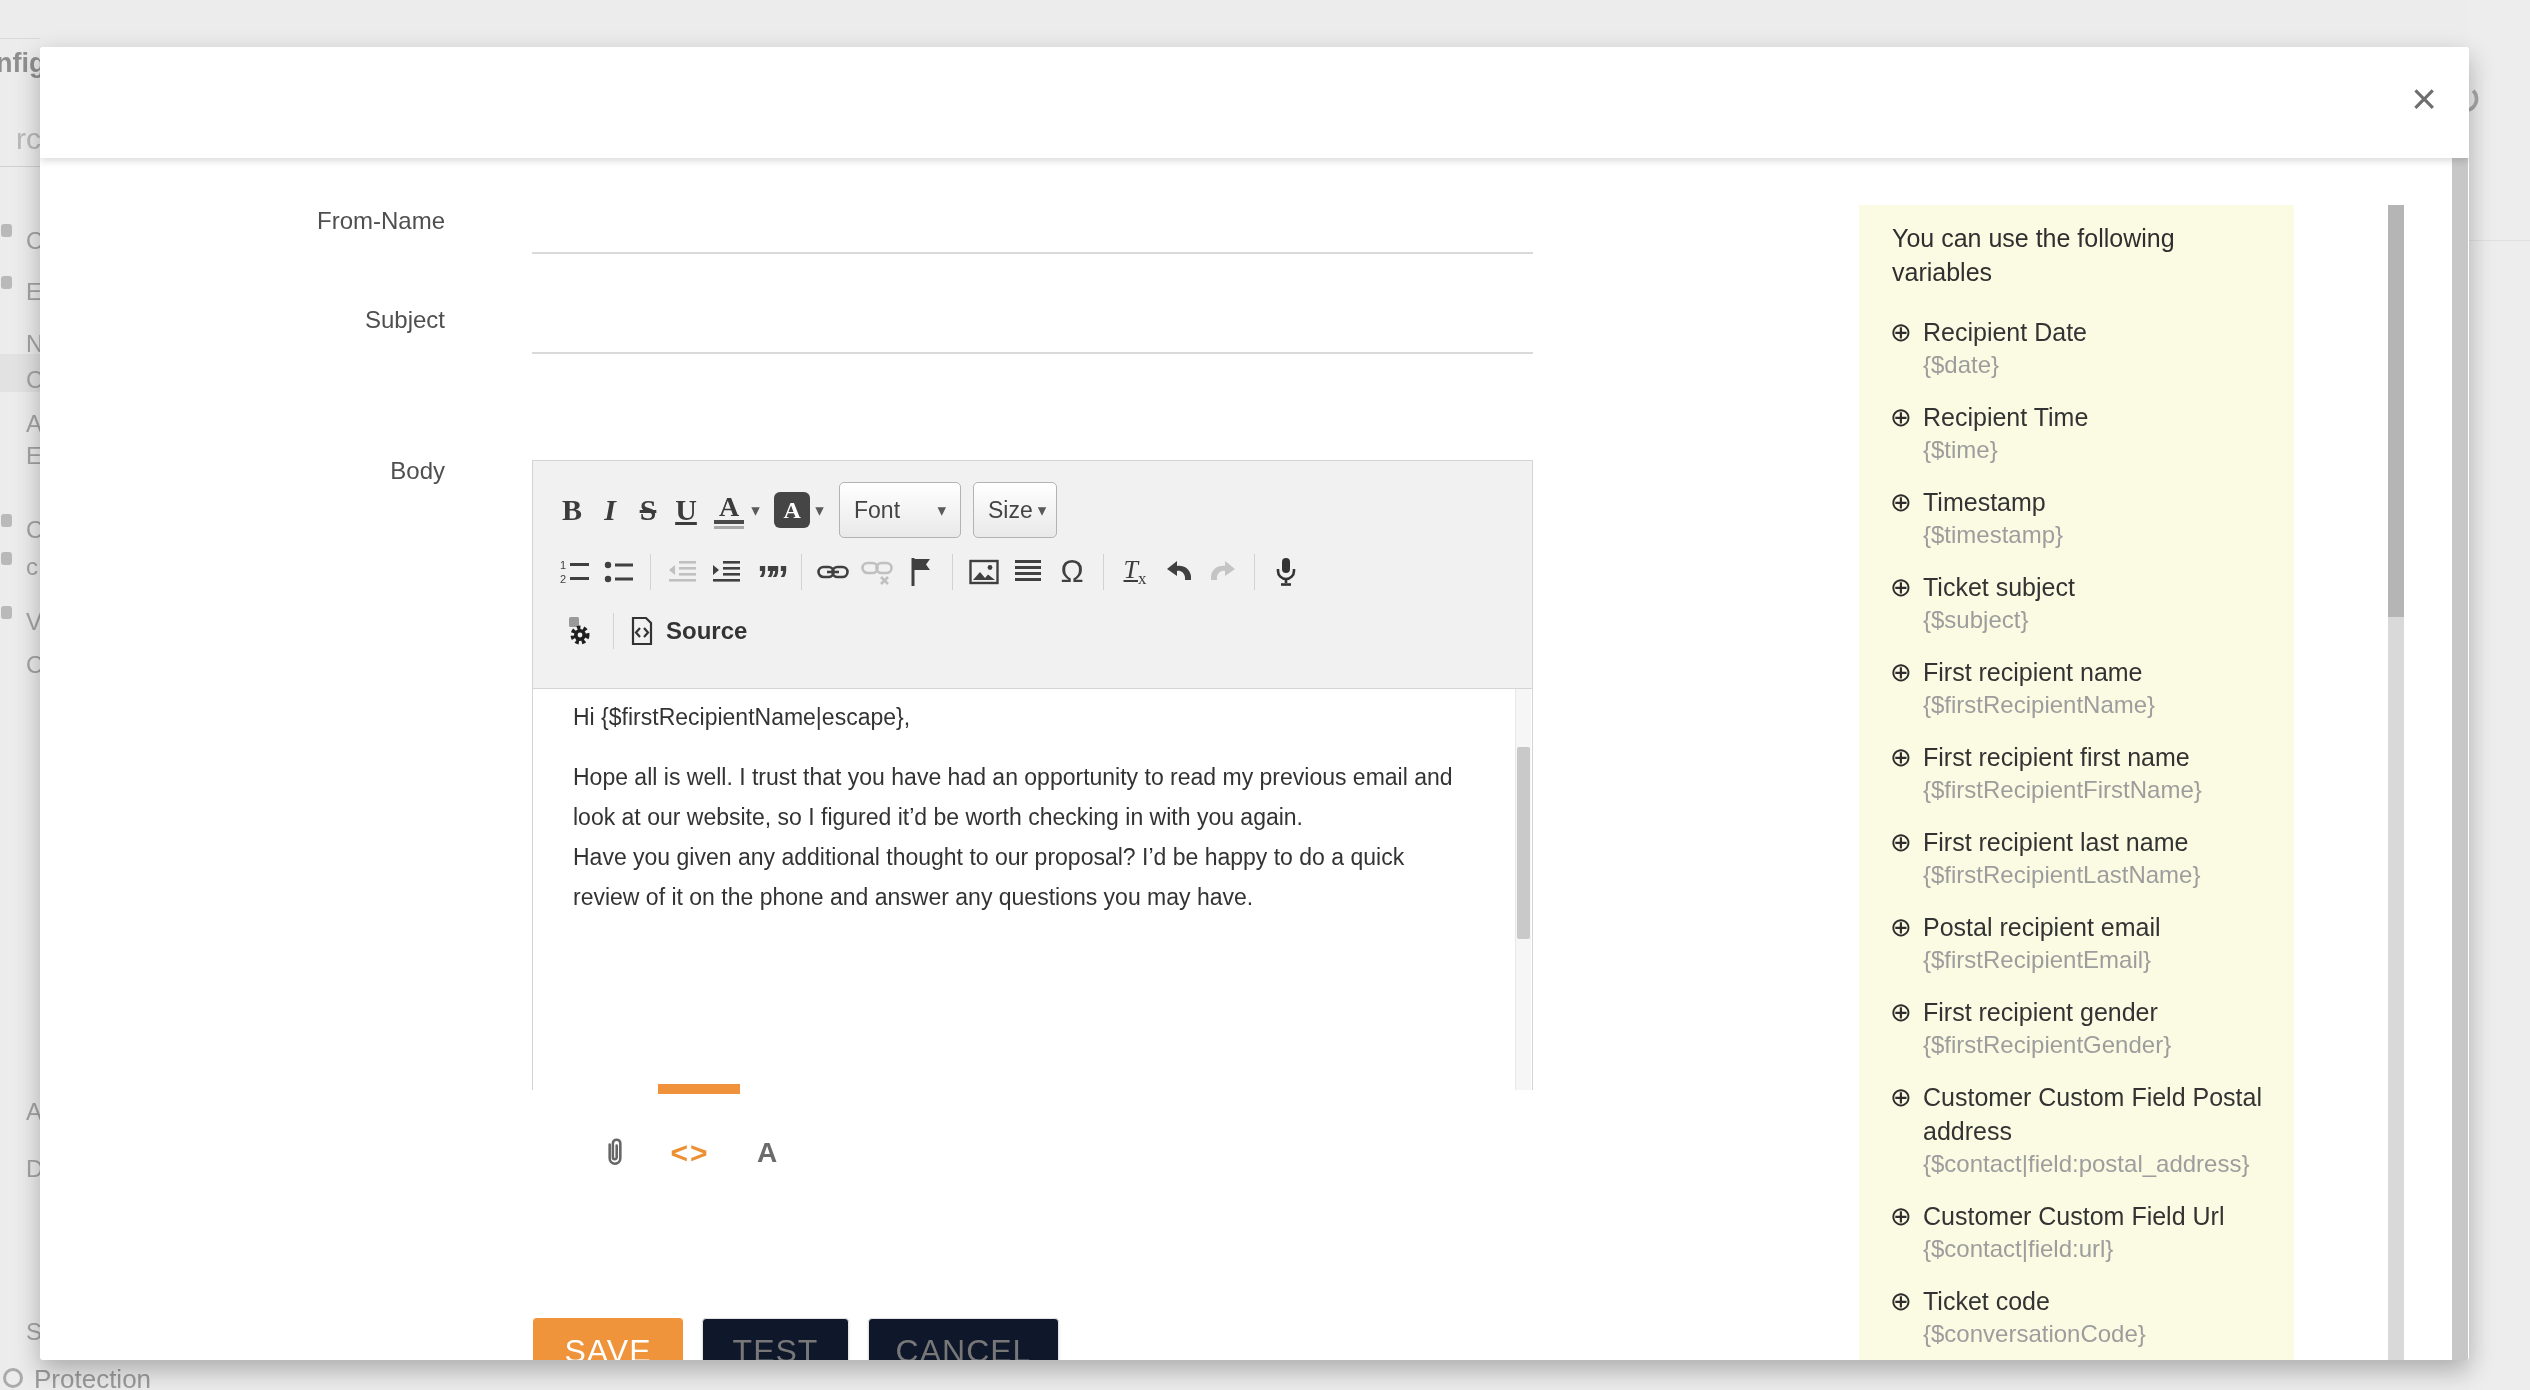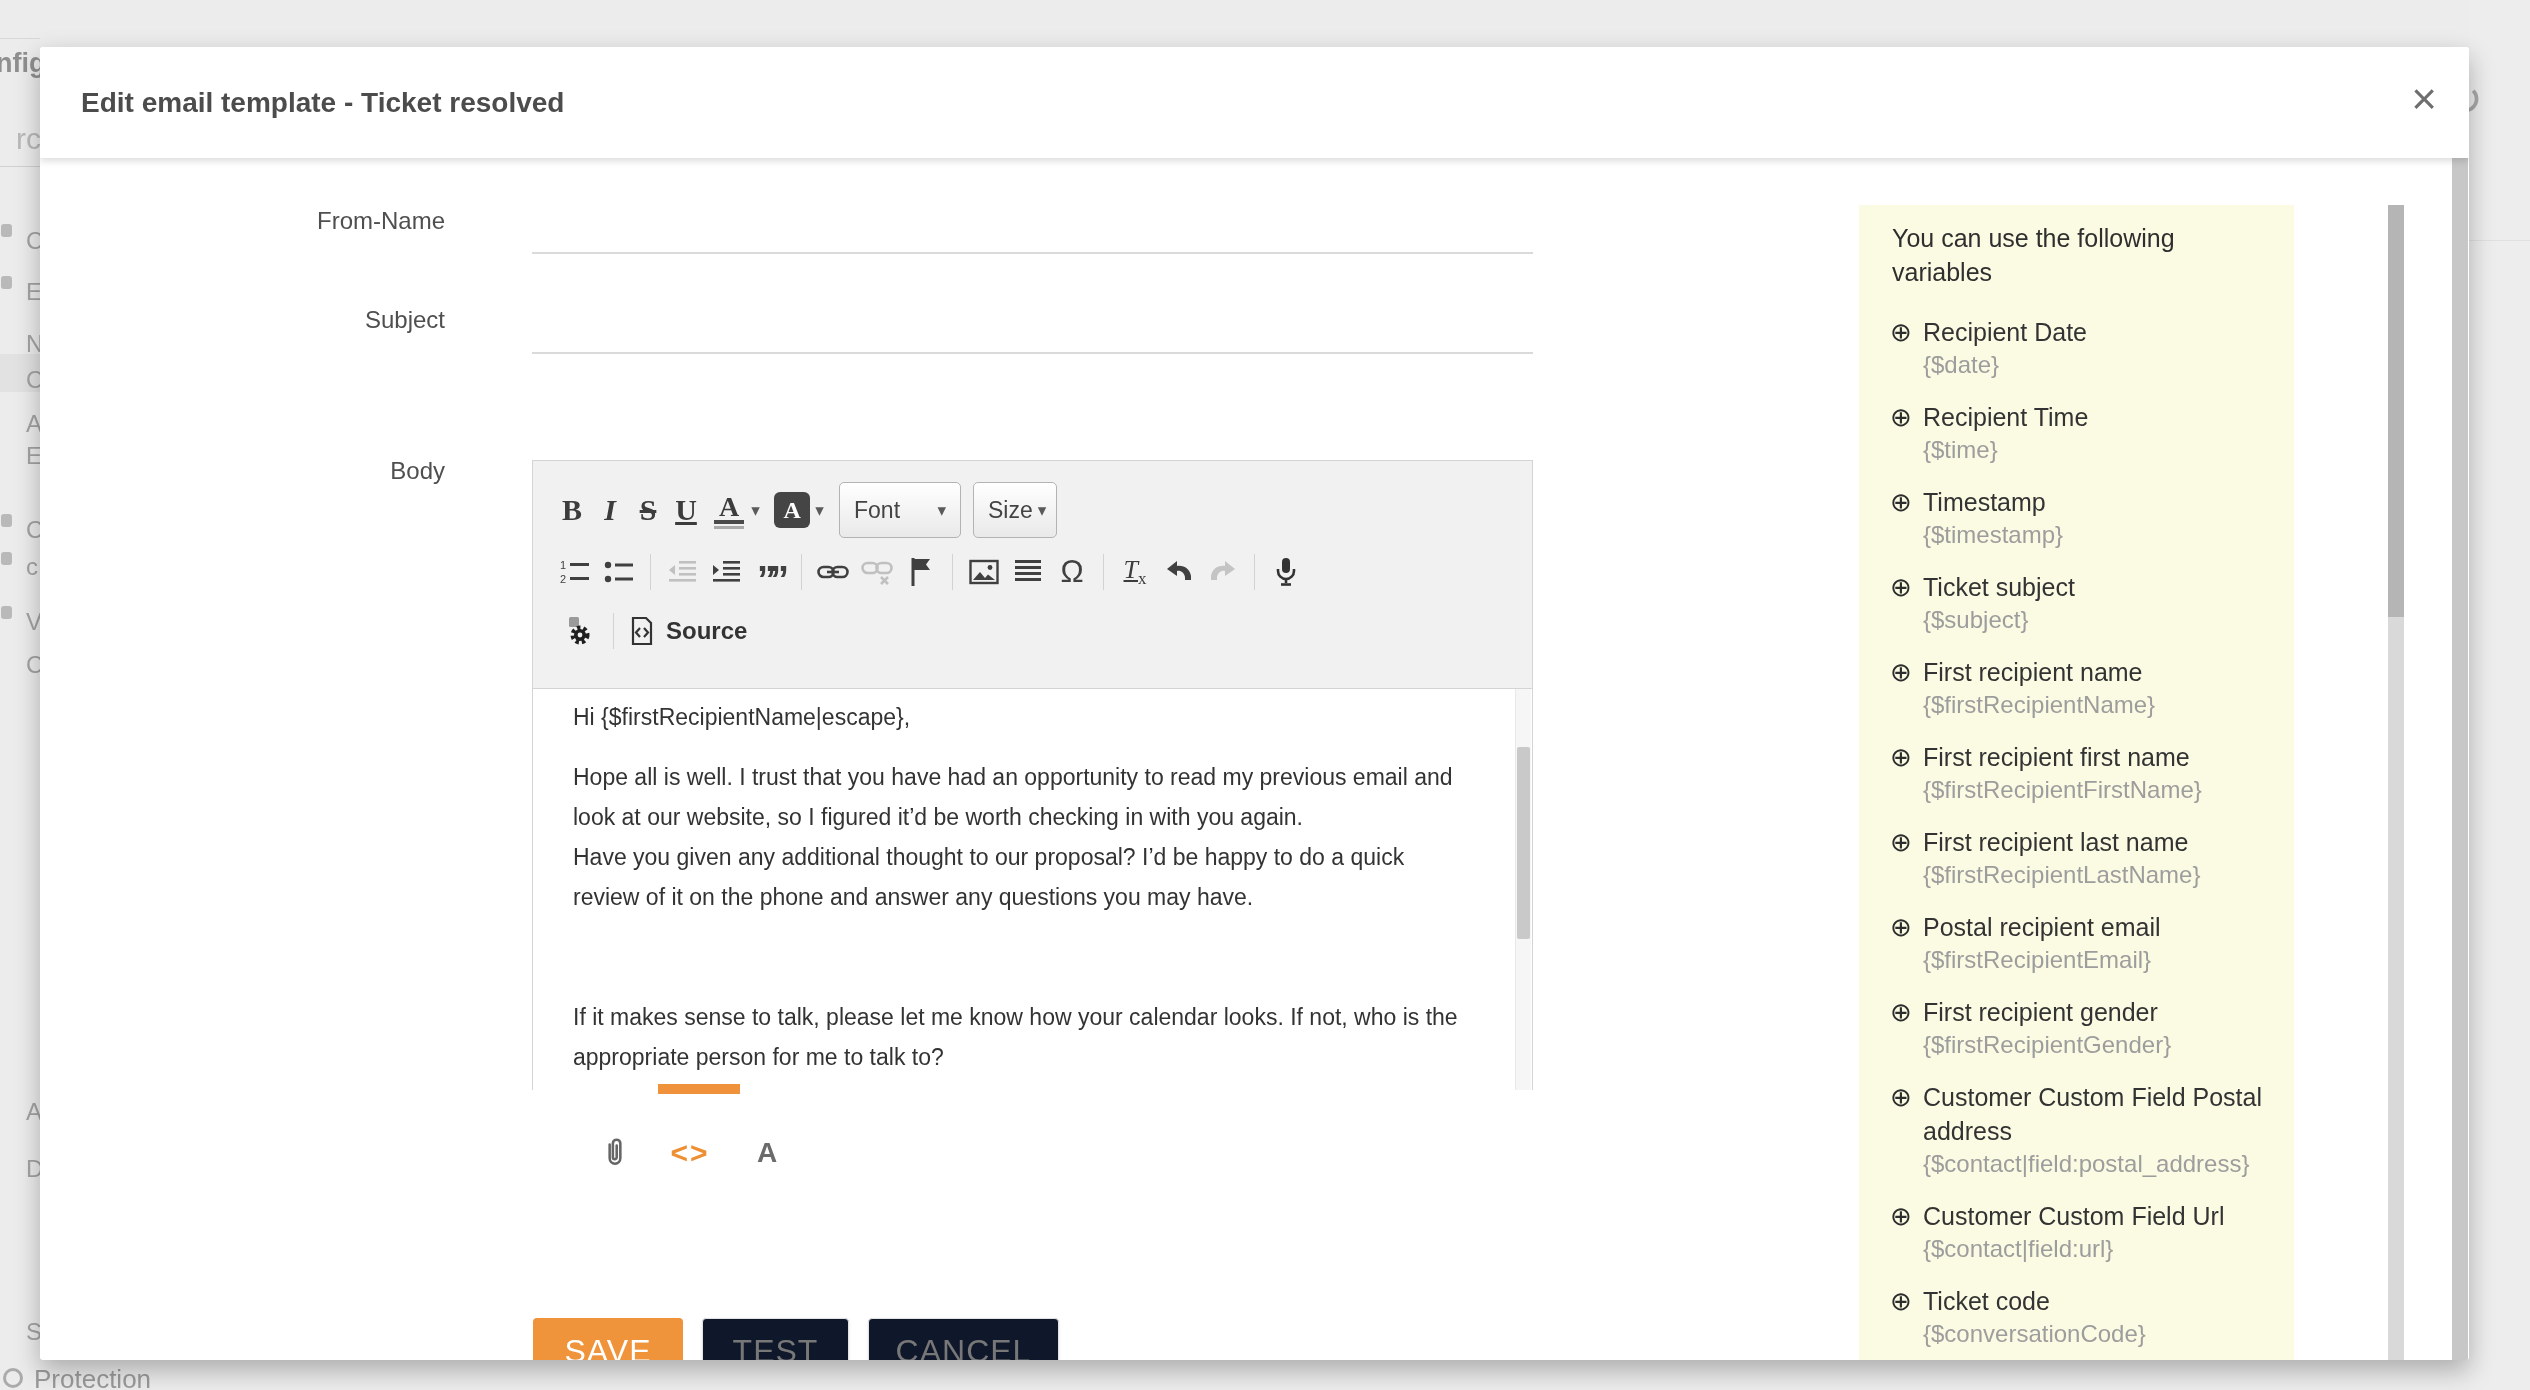--- a/index.html
+++ b/index.html
@@ -148,21 +148,20 @@
   <div class="abs refresh-frag">↻</div>
 
   <div class="abs bg-bottom">
     <span class="protect-circle"></span>
     <span class="protect-text">Protection</span>
   </div>
 
   <div class="abs modal">
 
     <div class="modal-header">
-      <div class="modal-title">Edit email template - Ticket resolved</div>
       <div class="close-x">×</div>
     </div>
 
     <label class="f-label" style="top:160px">From-Name</label>
     <input class="f-input" style="top: 147px;" value="">
     <label class="f-label" style="top:259px">Subject</label>
     <input class="f-input" style="top: 247px;" value="">
     <label class="f-label" style="top:410px">Body</label>
 
     <div class="editor">
@@ -325,21 +324,20 @@
           </div>
         </div>
       </div>
 
       <div class="content">
         <div class="content-inner" id="editor-paragraphs">
             <div class="para">Hi {$firstRecipientName|escape},</div>
             <div class="para">Hope all is well. I trust that you have had an opportunity to read my previous email and look at our website, so I figured it’d be worth checking in with you again.
 Have you given any additional thought to our proposal? I’d be happy to do a quick review of it on the phone and answer any questions you may have.</div>
             <div class="para empty"></div>
-            <div class="para">If it makes sense to talk, please let me know how your calendar looks. If not, who is the appropriate person for me to talk to?</div>
           </div>
         <div class="vscroll">
           <div class="vthumb" style="top:58px;height:192px"></div>
         </div>
       </div>
     </div>
 
     <div class="orange-bar"></div>
 
     <div class="attach-row">

